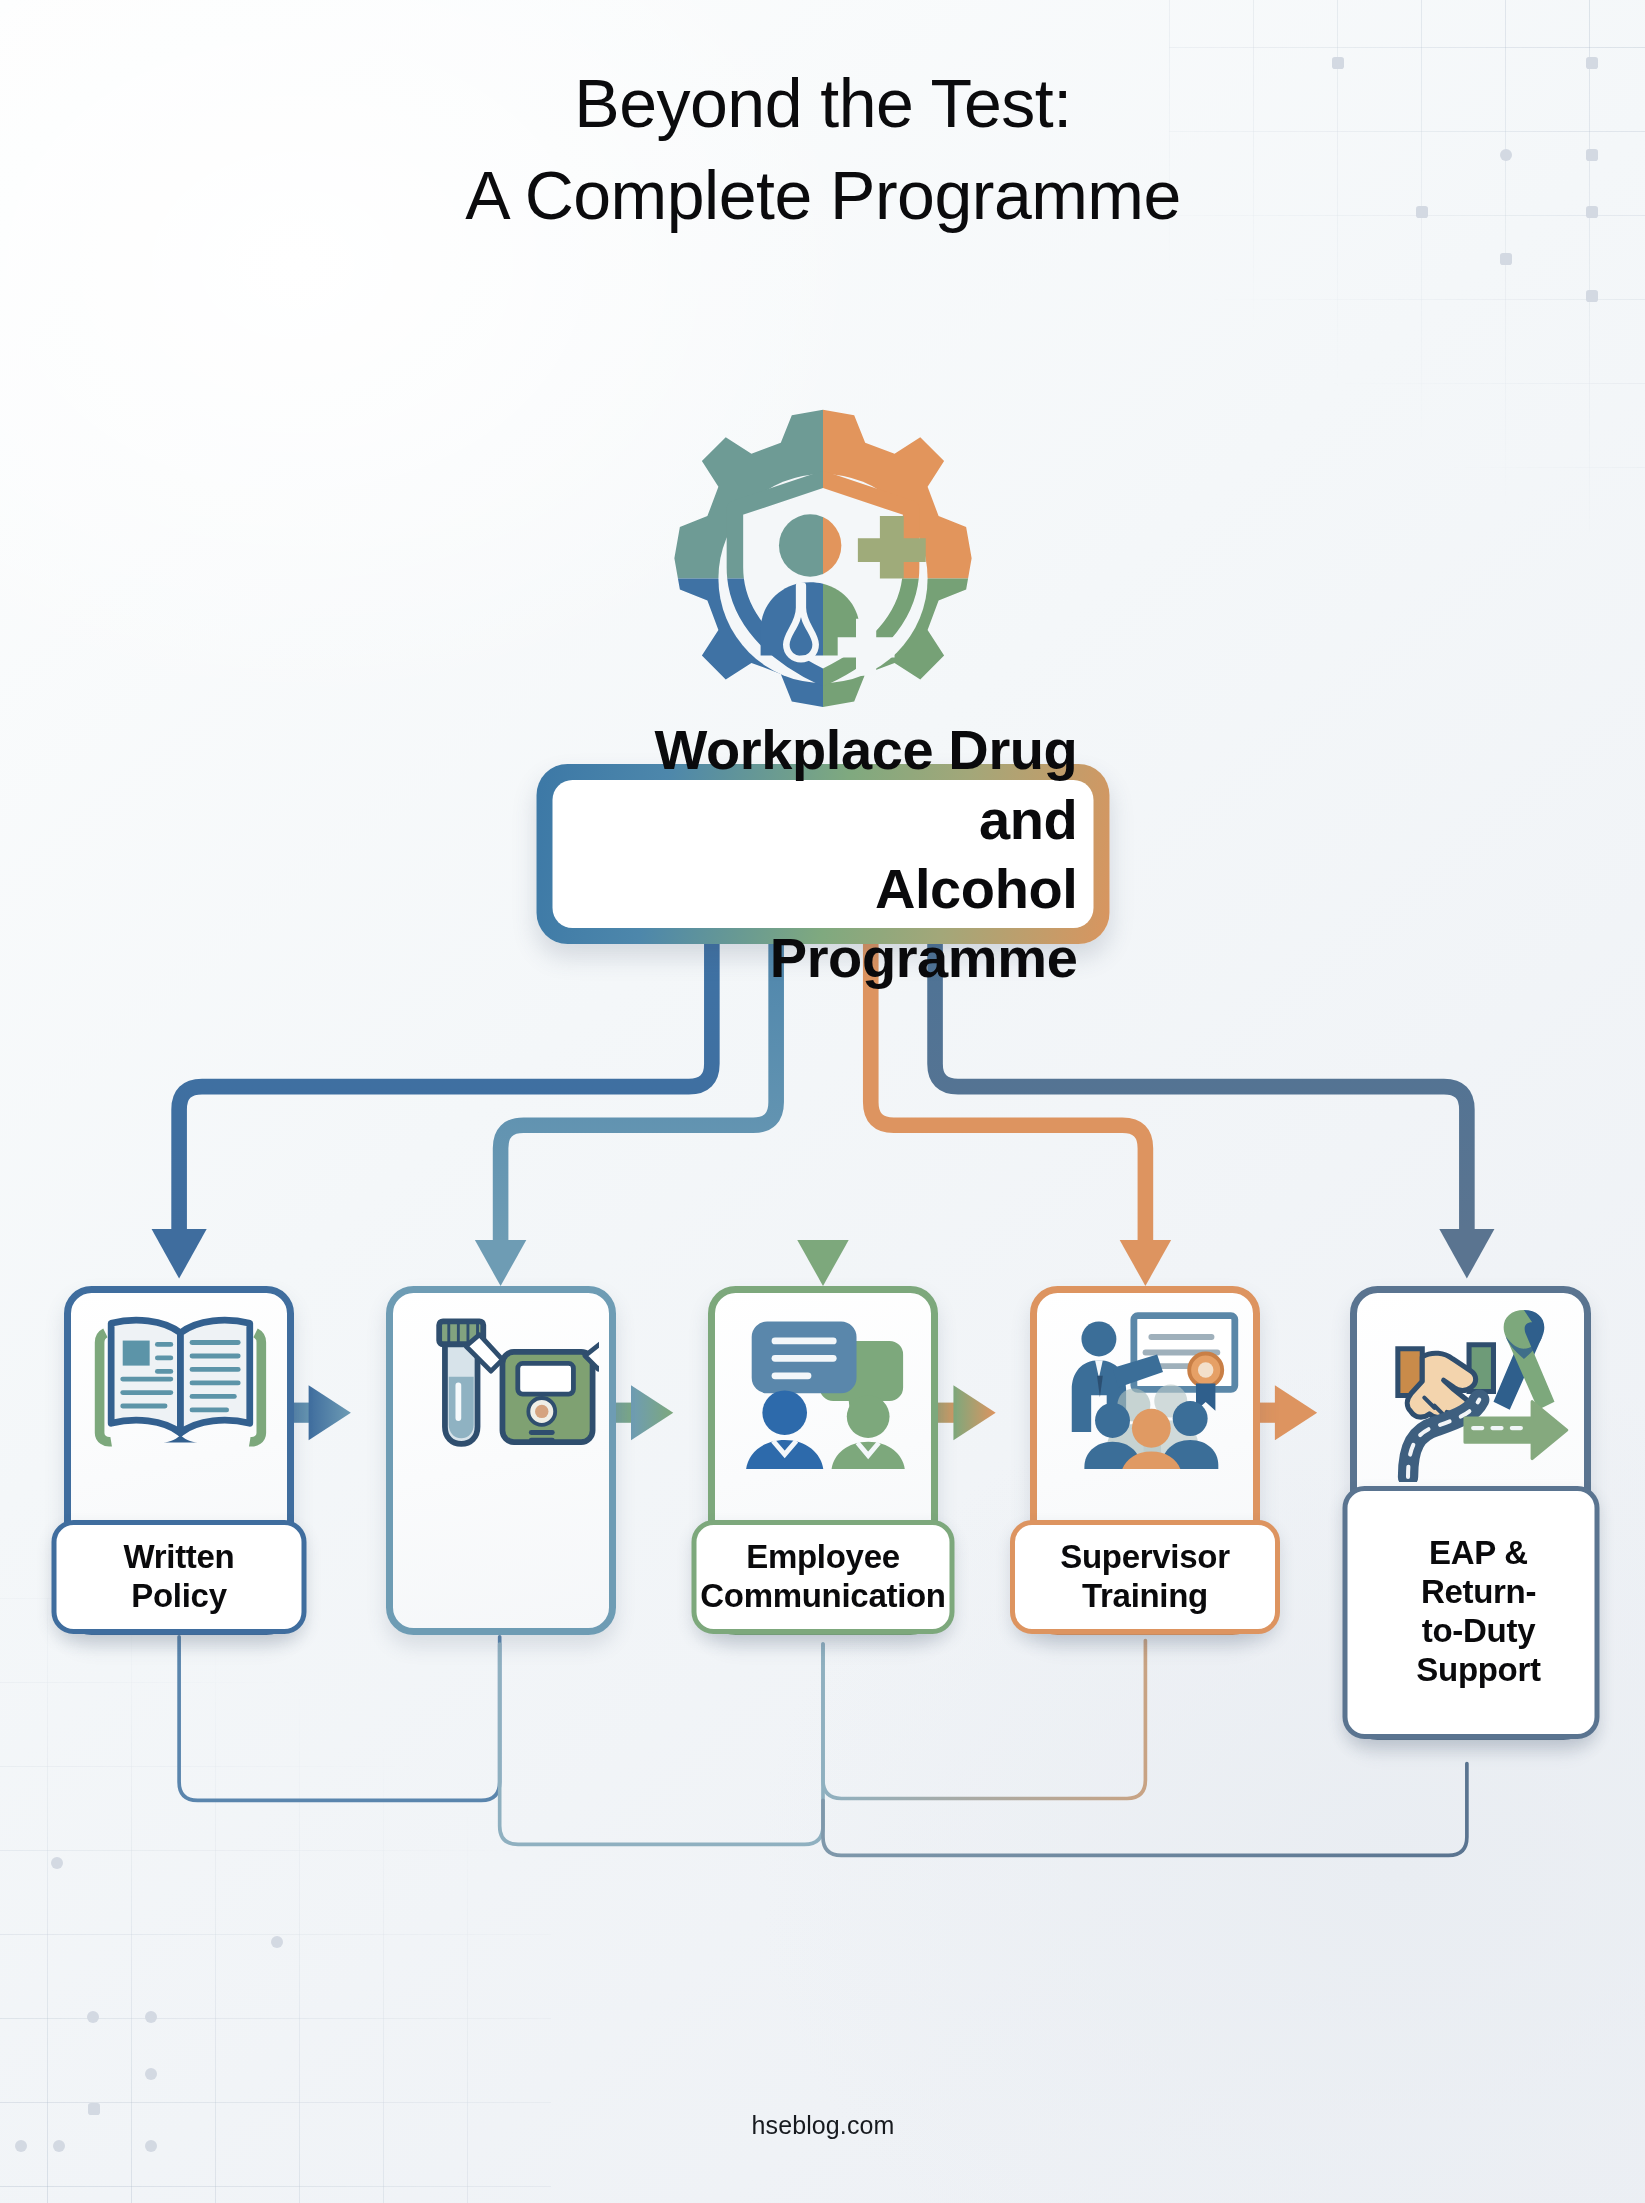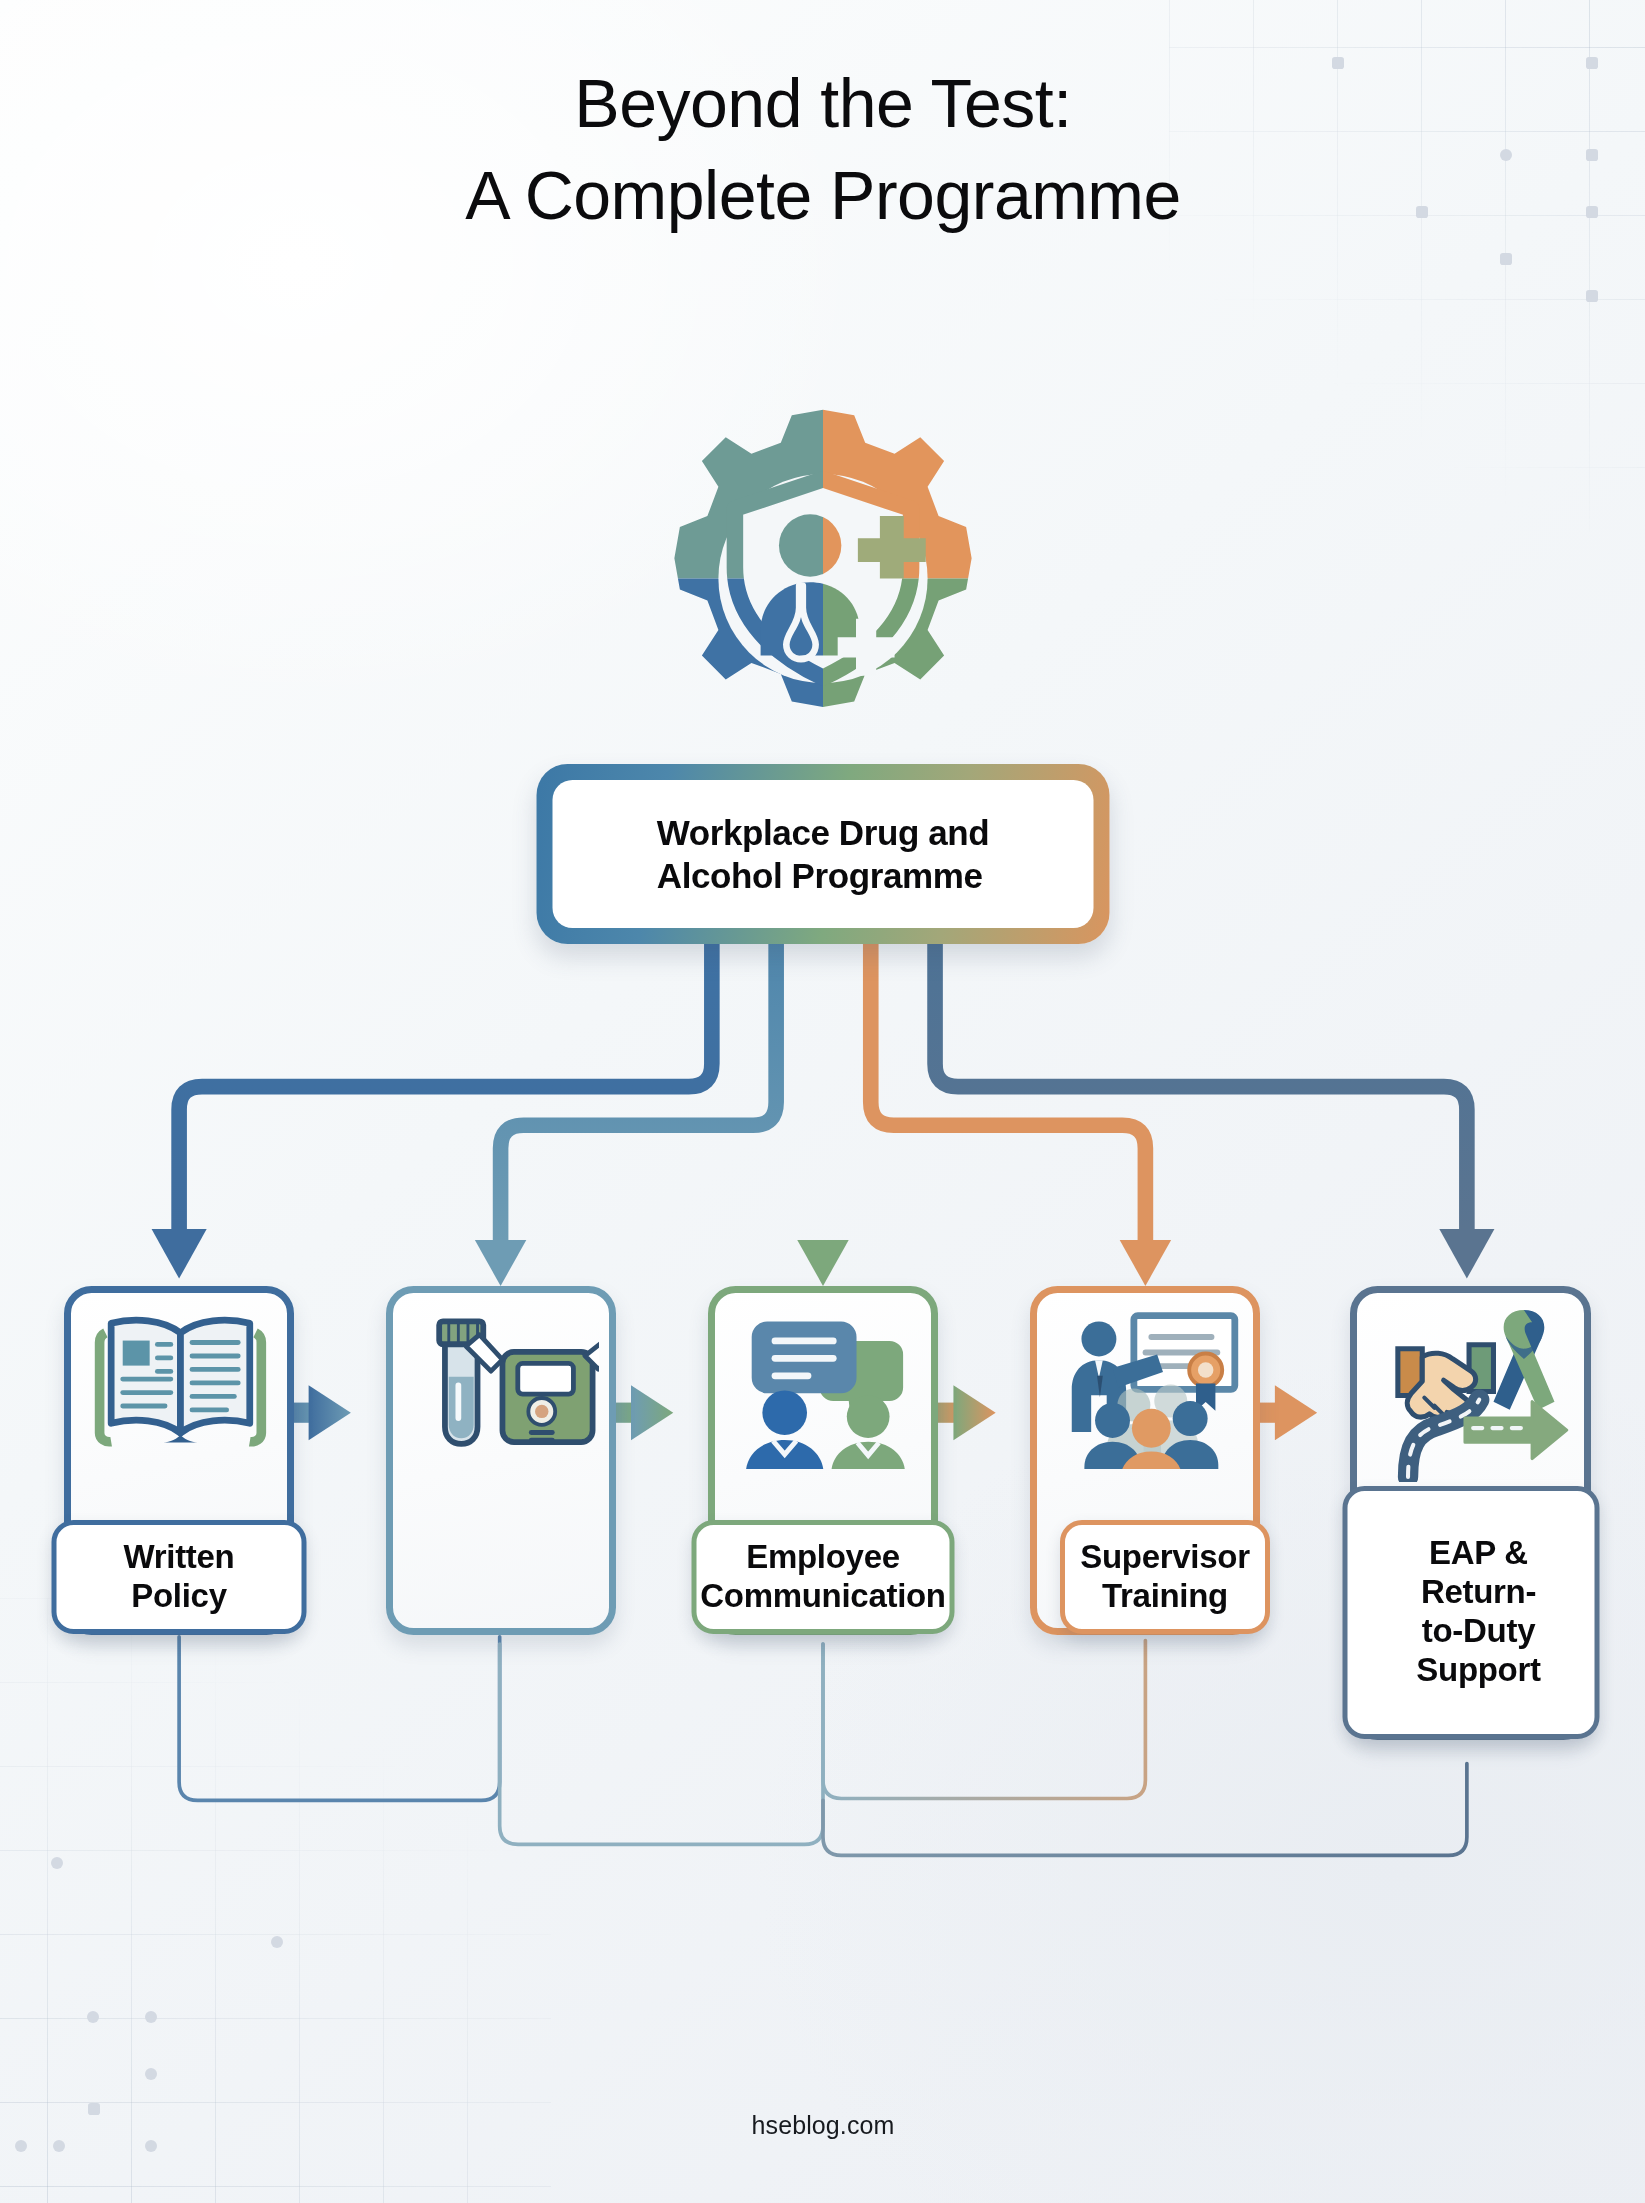--- a/index.html
+++ b/index.html
@@ -107,24 +107,24 @@
     height: 100%;
     border-radius: 20px;
     background: #ffffff;
     display: flex;
     align-items: center;
     justify-content: center;
     box-sizing: border-box;
     padding: 0 16.5px;
   }
   .master-label {
-    font-size: 35px;
+    font-size: 56px;
     font-weight: 700;
     color: #0a0a0c;
-    text-align: left;
+    text-align: right;
     line-height: 1.24;
     letter-spacing: -0.4px;
     white-space: pre-line;
   }
 
   
   .card {
     position: absolute;
     box-sizing: border-box;
     border-radius: 27.5px;
@@ -499,21 +499,21 @@
         <path d="M124 120 c-17 0 -28 11 -28 24 v20 h56 v-20 c0 -13 -11 -24 -28 -24z" fill="#b8c8c7" opacity="0.65"></path>
 
         <circle cx="64" cy="120" r="18" fill="#3b6e98"></circle>
         <path d="M64 142 c-18 0 -29 12 -29 26 v12 h58 v-12 c0 -14 -11 -26 -29 -26z" fill="#3b6e98"></path>
         <circle cx="144" cy="118" r="18" fill="#3b6e98"></circle>
         <path d="M144 140 c-18 0 -29 12 -29 26 v14 h58 v-14 c0 -14 -11 -26 -29 -26z" fill="#3b6e98"></path>
         <circle cx="104" cy="128" r="20" fill="#e09a63"></circle>
         <path d="M104 152 c-20 0 -32 13 -32 29 v10 h64 v-10 c0 -16 -12 -29 -32 -29z" fill="#e09a63"></path>
       </svg>
     </div>
-    <div class="card-label" style="bottom:-5.5px; width:210px; height:114px; border-color:#dd9460;margin-left:20px;">
+    <div class="card-label" style="bottom:-5.5px; width:270px; height:114px; border-color:#dd9460;">
       <span>Supervisor
 Training</span>
     </div>
   </div>
 
   <div class="card" style="left:1350px; top:1286px; width:241px; height:454px; border-color:#5a7490;">
     <div class="card-icon">
       <svg viewBox="0 0 200 175" width="204" height="178">
 
         <path d="M150 6 c16 0 24 12 18 26 l-32 72 -16 -8 28 -66 c3 -7 1 -12 -6 -12z" fill="#2f5f8c"></path>

